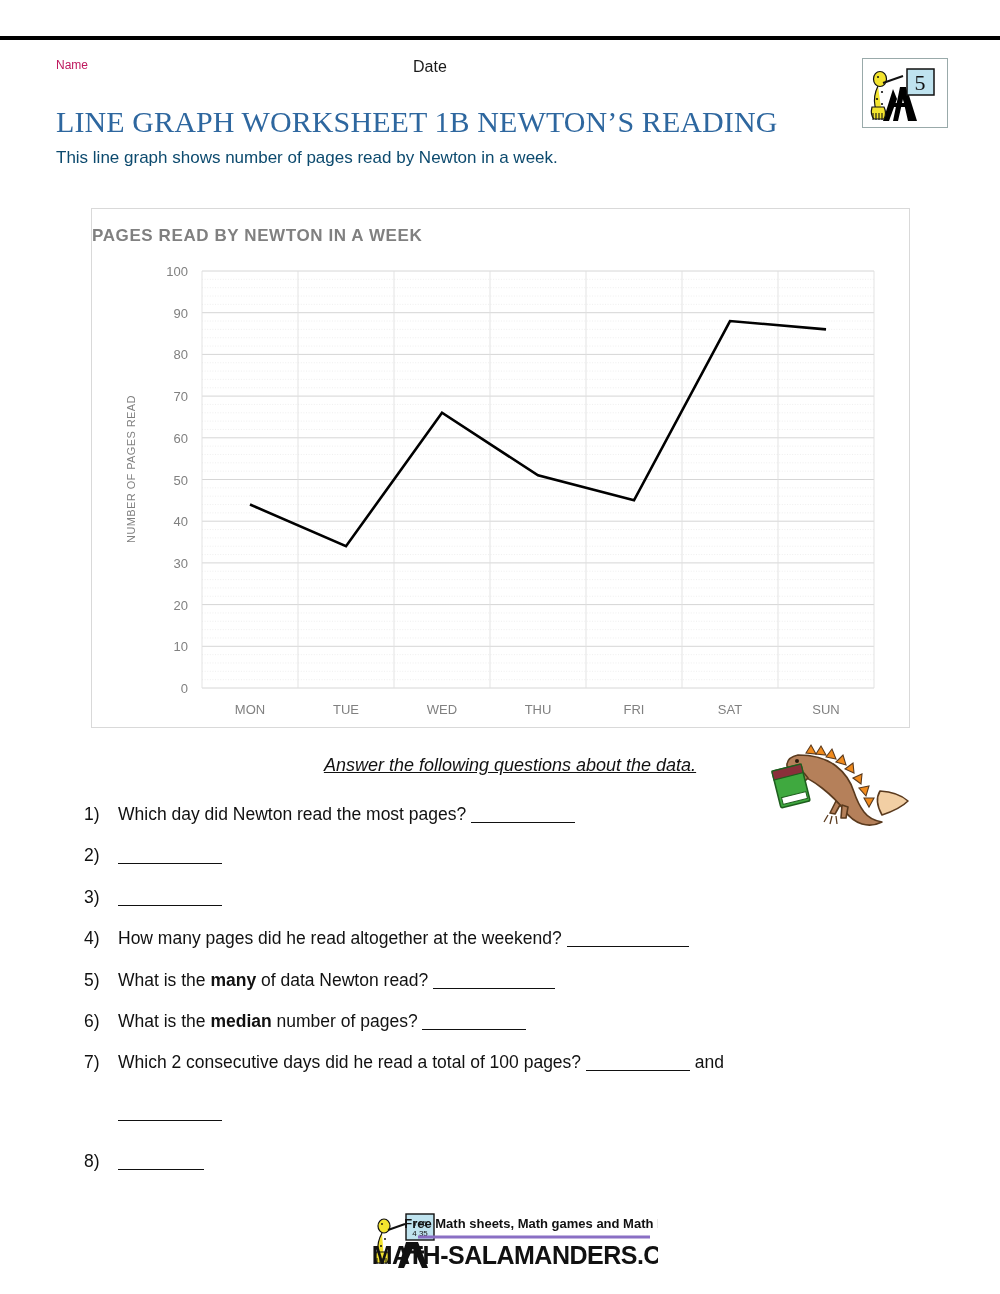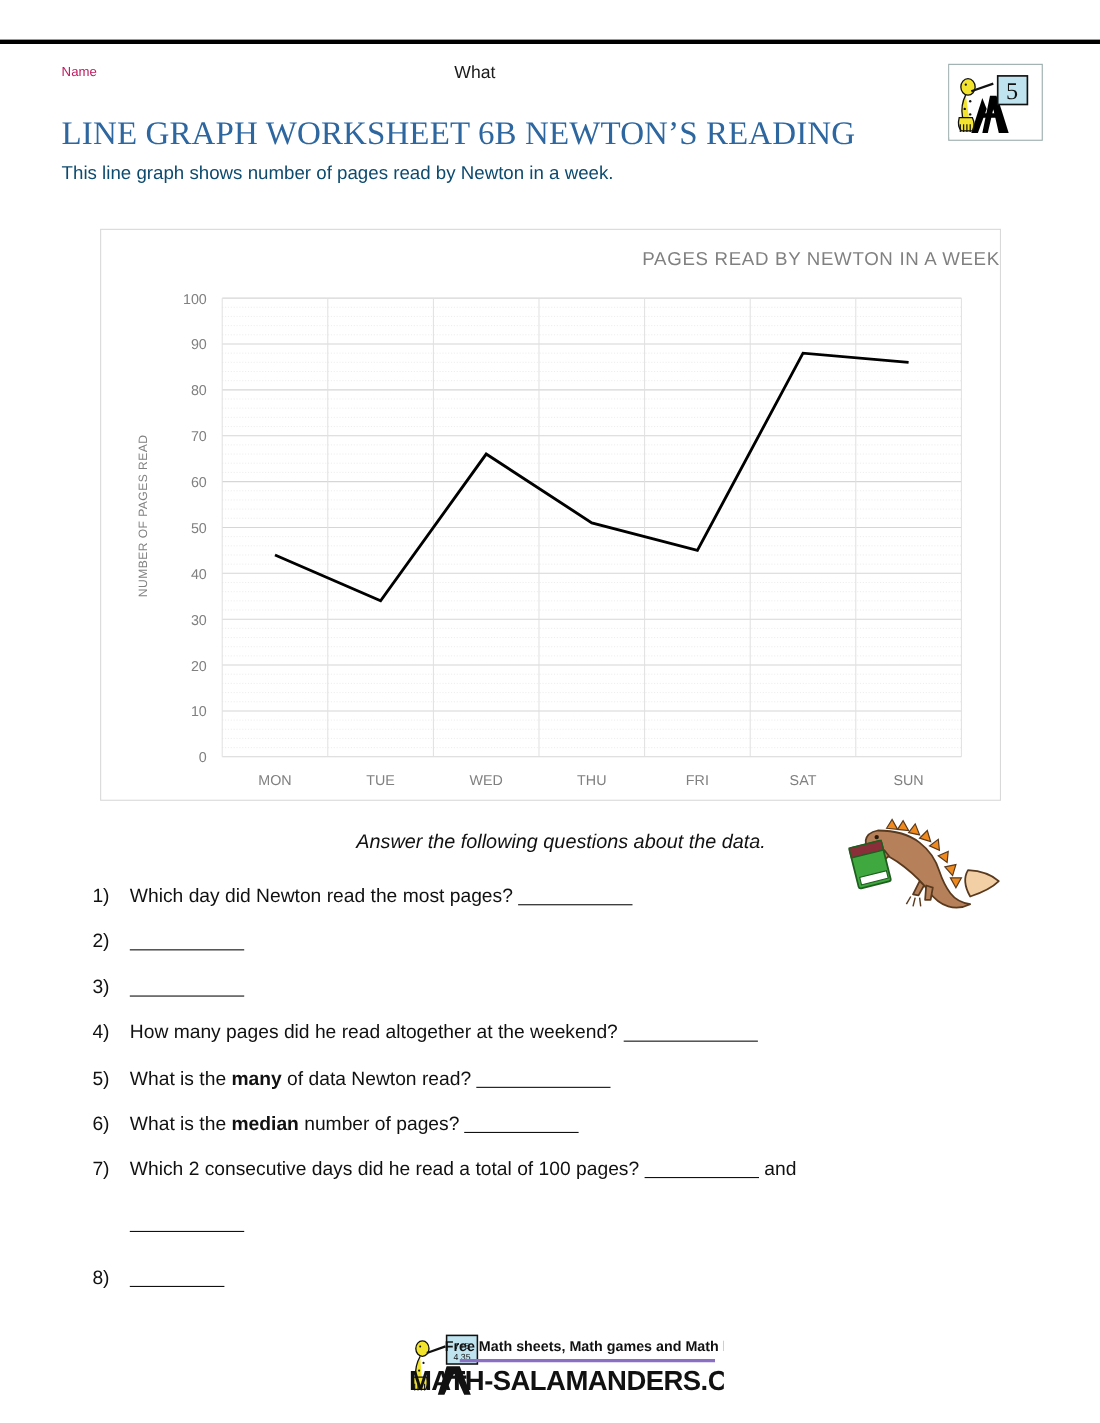--- a/index.html
+++ b/index.html
@@ -13,29 +13,29 @@
   .hdr .name{position:absolute;left:0;top:0;font-size:12px;color:#be185d;}
   .hdr .date{position:absolute;left:357px;top:0;font-size:16px;color:#1a1a1a;}
 
   .badge{position:absolute;left:862px;top:58px;width:84px;height:68px;border:1px solid #9aa;background:#fff;}
   .badge svg{display:block;}
 
   .title{position:absolute;left:56px;top:105px;font-size:30px;color:#2e679f;letter-spacing:.1px;white-space:nowrap;font-family:"Liberation Serif",serif;}
   .subtitle{position:absolute;left:56px;top:148px;font-size:17px;color:#0c4a6e;white-space:nowrap;}
 
   .chart-frame{position:absolute;left:91px;top:208px;width:817px;height:518px;border:1px solid #d9d9d9;background:#fff;}
-  .chart-title{position:absolute;left:0;right:0;top:17px;text-align:right;font-size:17px;color:#808080;letter-spacing:.6px;}
+  .chart-title{position:absolute;left:0;right:0;top:17px;text-align:left;font-size:17px;color:#808080;letter-spacing:.6px;font-weight:bold;}
   .ylab{position:absolute;left:30px;top:150px;width:18px;height:220px;}
   .ylab span{display:block;position:absolute;left:50%;top:50%;transform:translate(-50%,-50%) rotate(-90deg);
     white-space:nowrap;font-size:11px;color:#808080;letter-spacing:.4px;}
   .plot-svg{position:absolute;left:0;top:0;width:817px;height:518px;}
   .ytick{font-size:13px;fill:#808080;text-anchor:end;font-family:"Liberation Sans",sans-serif;}
   .xtick{font-size:13px;fill:#808080;text-anchor:middle;font-family:"Liberation Sans",sans-serif;}
 
-  .instr{position:absolute;left:0;right:0;top:755px;text-align:center;font-style:italic;font-size:18px;color:#111;}
+  .instr{position:absolute;left:0;right:0;top:755px;text-align:center;font-style:italic;font-size:18px;color:#111;text-decoration:underline;}
   .instr span{padding-left:20px;}
 
   .sal{position:absolute;left:770px;top:737px;width:145px;height:92px;}
 
   .qlist{position:absolute;left:84px;top:803px;width:860px;}
   .q{position:relative;font-size:17.5px;color:#111;line-height:1.28;margin-bottom:19px;padding-left:34px;}
   .q .num{position:absolute;left:0;top:0;}
   .q b{font-weight:bold;}
   .blank{display:inline-block;border-bottom:1.6px solid #111;vertical-align:-3px;}
   .b-sm{width:86px;}
@@ -47,21 +47,21 @@
   .footer{position:absolute;left:0;right:0;top:1206px;text-align:center;padding-left:16px;}
   .footer-inner{display:inline-block;position:relative;height:66px;width:300px;}
 </style>
 </head>
 <body>
 
 <div class="top-rule"></div>
 
 <div class="hdr">
   <div class="name">Name</div>
-  <div class="date">What</div>
+  <div class="date">Date</div>
 </div>
 
 <div class="badge">
   <svg width="82" height="66" viewBox="0 0 82 66">
     <rect x="0" y="0" width="82" height="66" fill="#fff"></rect>
     <g fill="#000">
       <path d="M30 30 L20 62 L26 62 L34 40 Z"></path>
       <path d="M44 30 L54 62 L48 62 L40 40 Z"></path>
       <path d="M28 44 L46 44 L46 48 L28 48 Z"></path>
       <path d="M34 30 L40 30 L40 62 L34 62 Z" opacity="0"></path>
@@ -81,21 +81,21 @@
           <path d="M19 54 L19 61"></path>
       </g>
       <circle cx="15" cy="18" r="1" fill="#111"></circle>
         <circle cx="19" cy="33" r="1.1" fill="#111"></circle>
       <circle cx="14" cy="40" r="1.1" fill="#111"></circle>
         <circle cx="19" cy="45" r="1.1" fill="#111"></circle>
     </g>
   </svg>
 </div>
 
-<div class="title">LINE GRAPH WORKSHEET 6B NEWTON’S READING</div>
+<div class="title">LINE GRAPH WORKSHEET 1B NEWTON’S READING</div>
 <div class="subtitle">This line graph shows number of pages read by Newton in a week.</div>
 
 <div class="chart-frame">
   <div class="chart-title">PAGES READ BY NEWTON IN A WEEK</div>
   <div class="ylab">
     <span>NUMBER OF PAGES READ</span>
   </div>
   <svg class="plot-svg" viewBox="0 0 817 518">
     <g id="grid-minor" stroke="#ebebeb" stroke-width="0.8" stroke-dasharray="1,1.6">
         <line x1="110" x2="782" y1="470.66" y2="470.66"></line>

